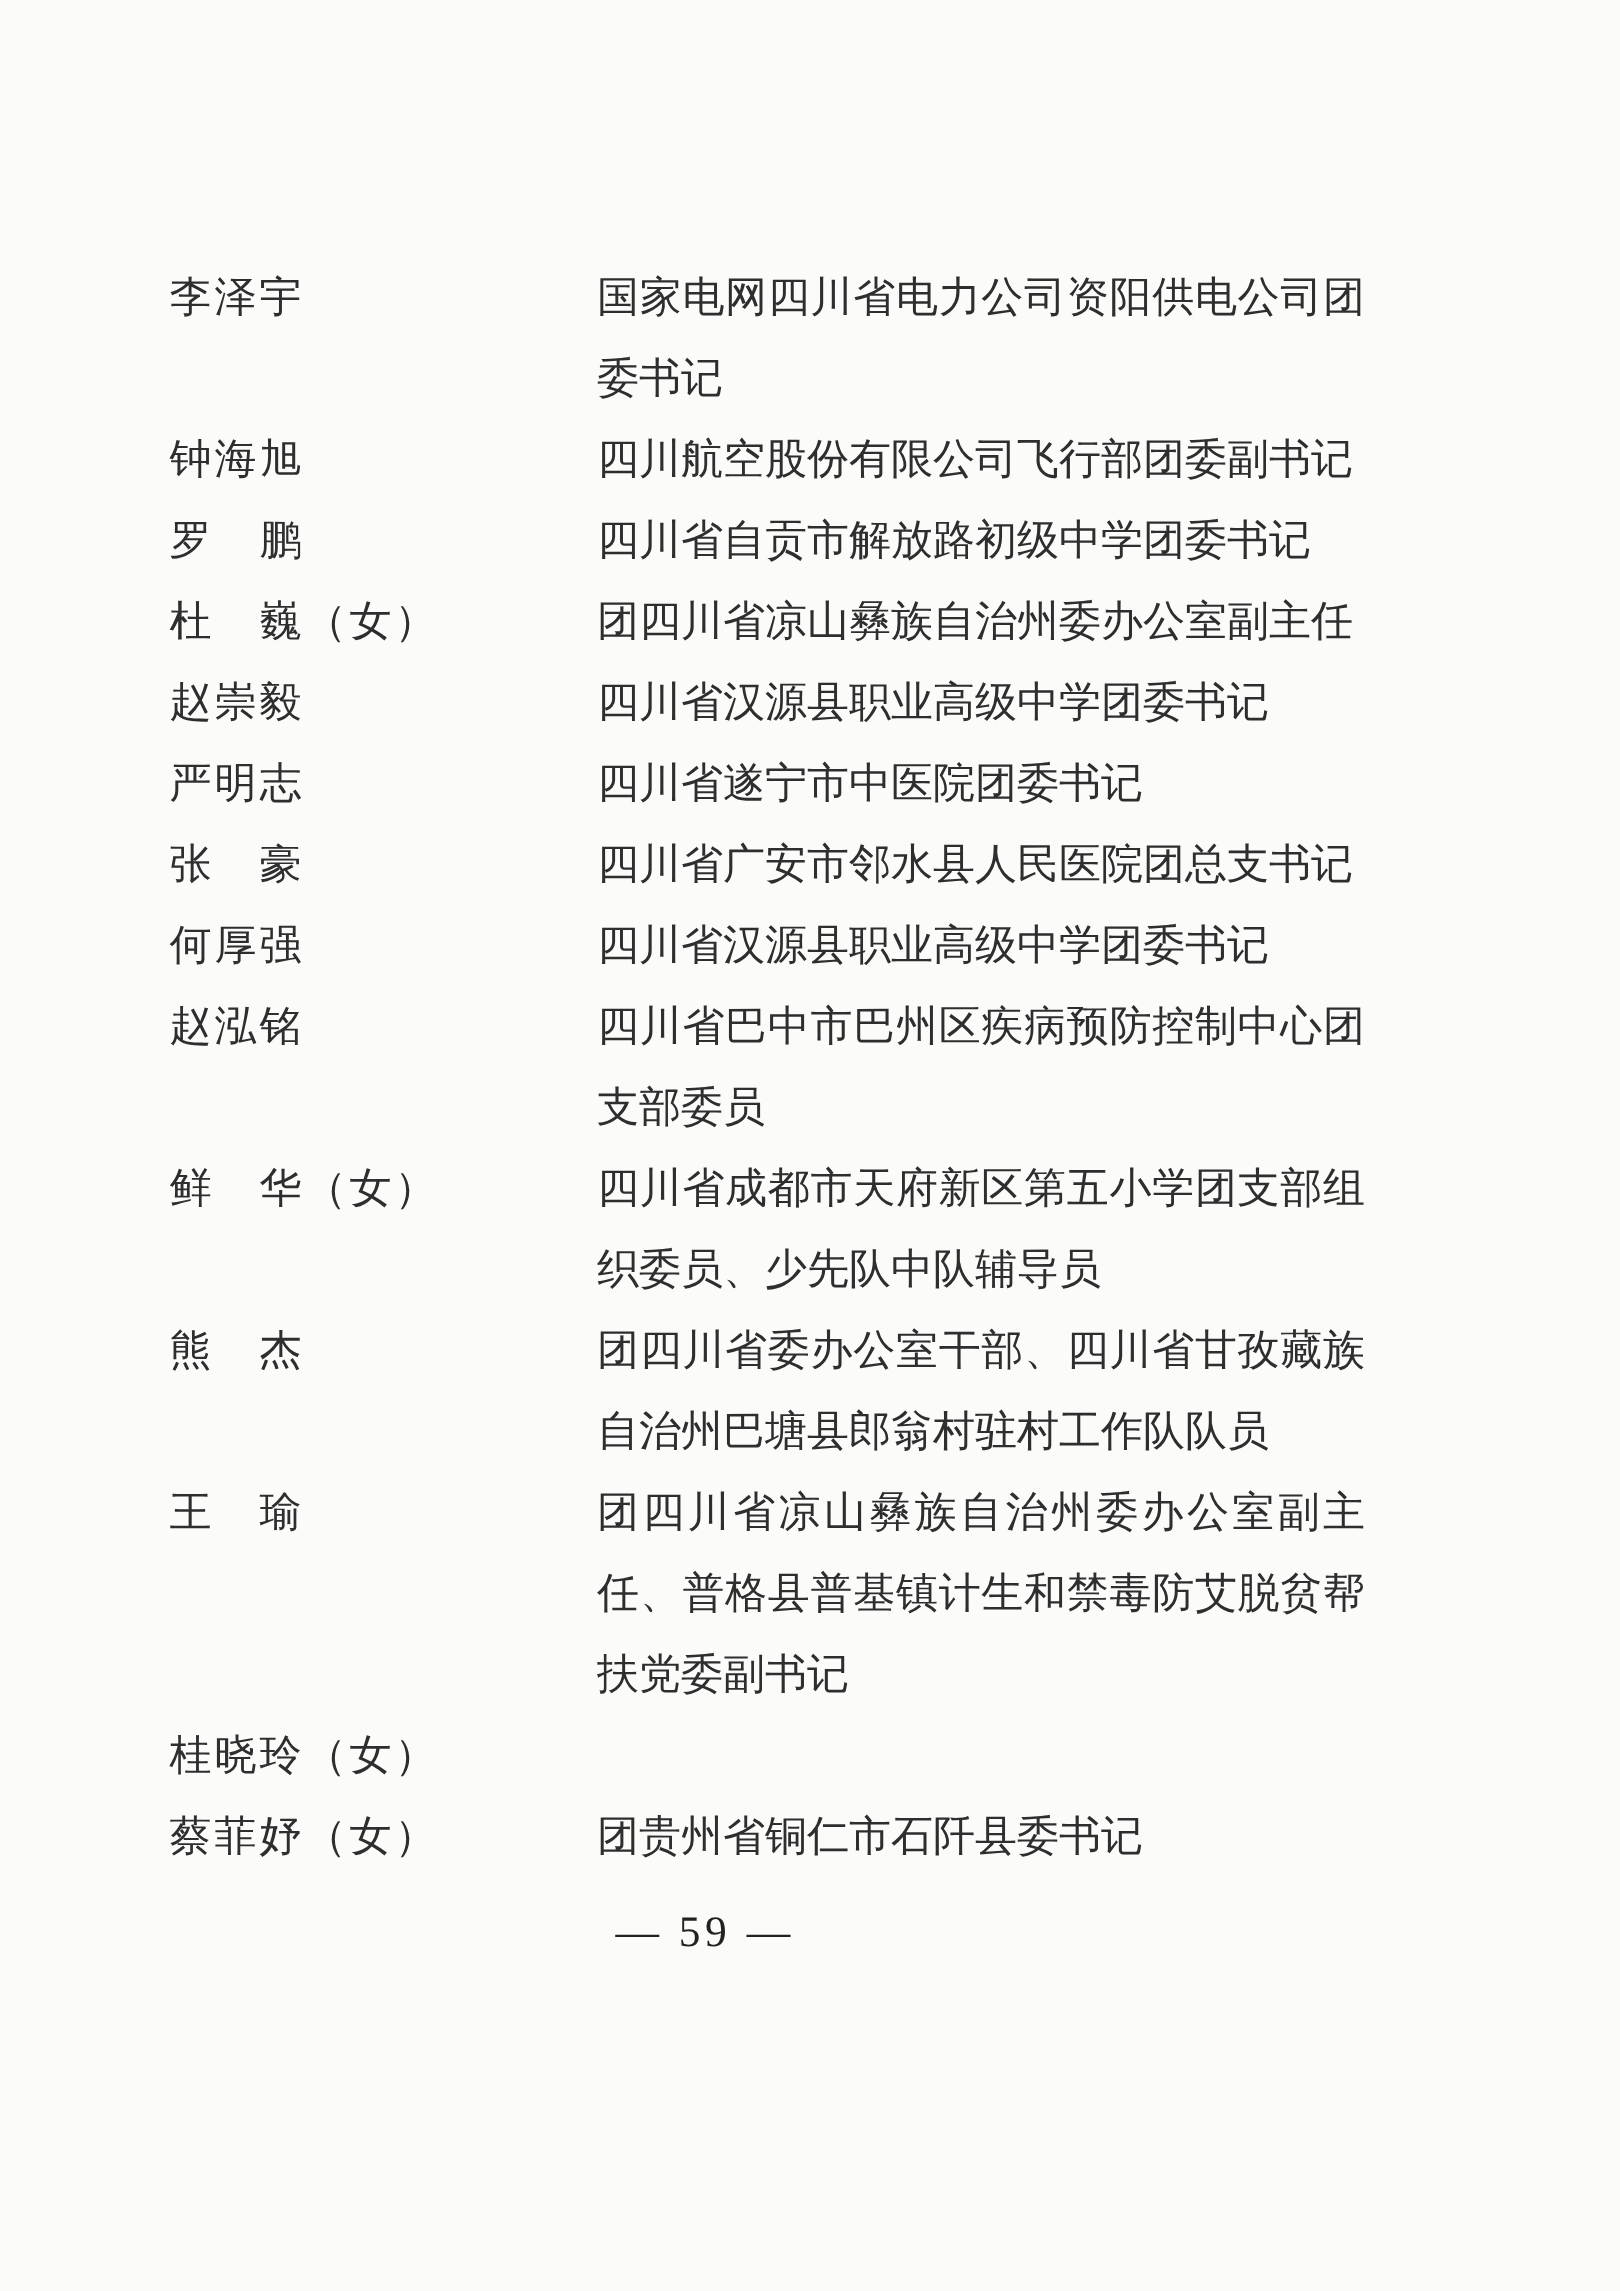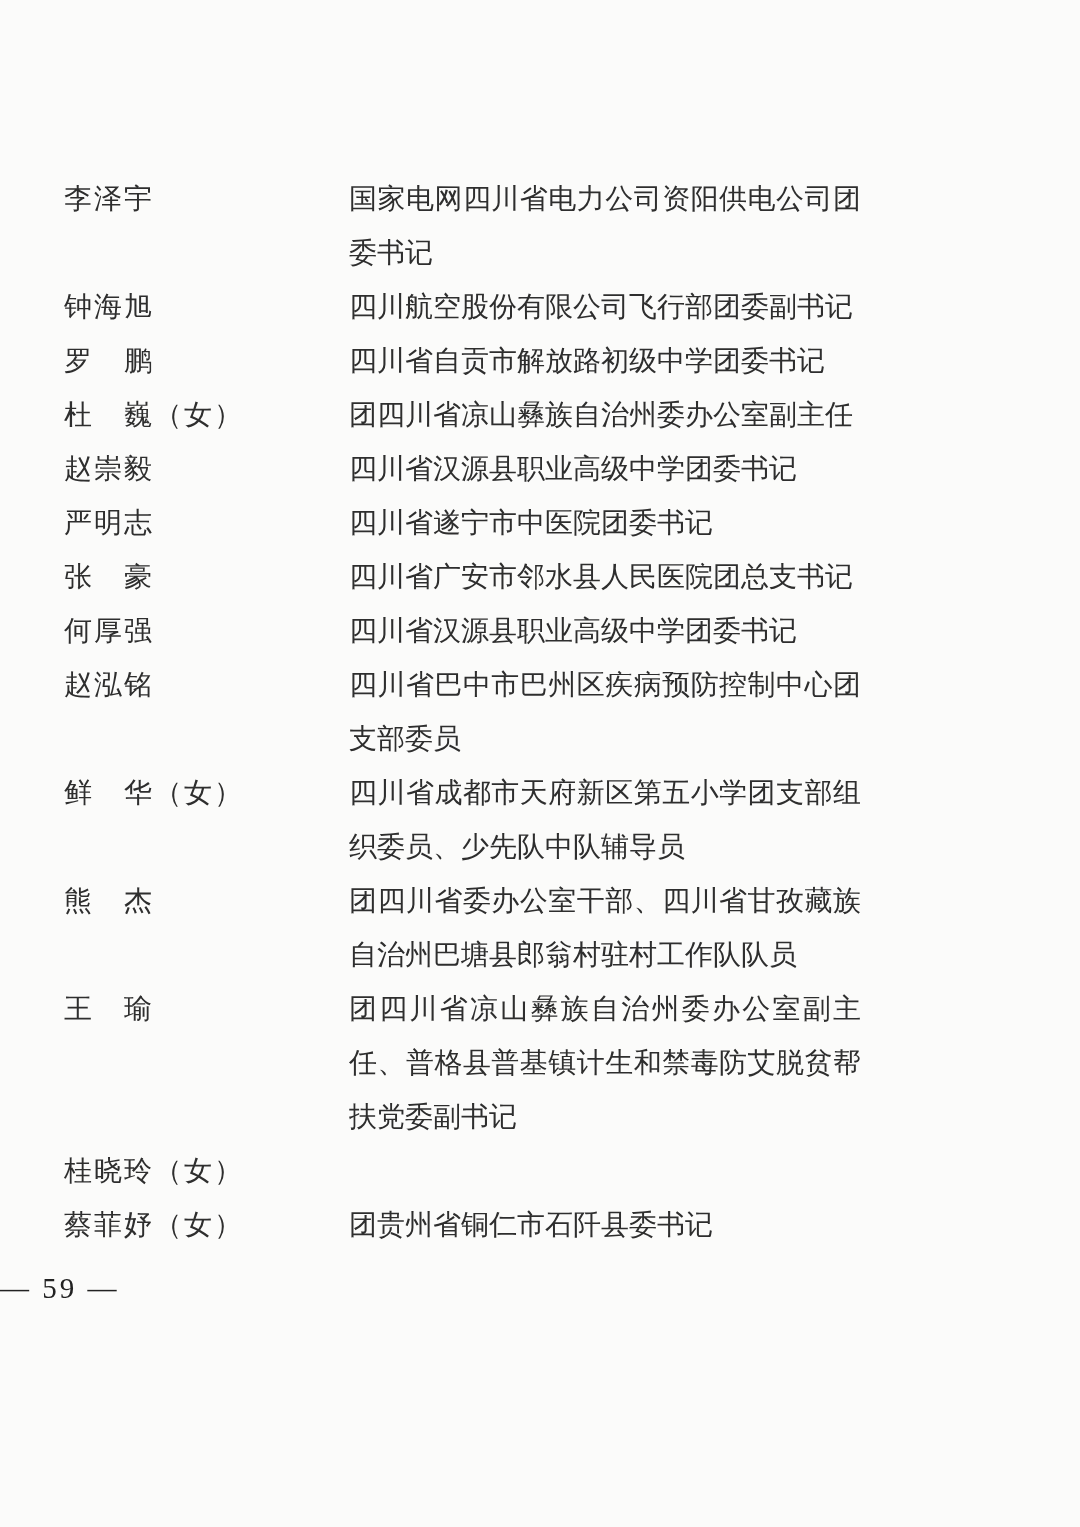--- a/index.html
+++ b/index.html
@@ -11,21 +11,21 @@
     position: relative;
     width: 1080px;
     height: 1527px;
     margin: 0 auto;
     background: #fbfbfa;
     font-family: "Liberation Serif", "DejaVu Serif", serif;
     color: #2e2e2e;
     overflow: hidden;
   }
   .content {
-    padding: 172px 140px 0 64px;
+    padding: 172px 140px 0 113px;
   }
   .row {
     display: flex;
     align-items: flex-start;
   }
   .name {
     width: 285px;
     flex: 0 0 285px;
     font-size: 28px;
     line-height: 54px;
@@ -38,21 +38,21 @@
     font-size: 28px;
     line-height: 54px;
     text-align: justify;
     text-justify: inter-ideograph;
     line-break: strict;
     word-break: normal;
   }
   .page-footer {
     margin-top: 18px;
     padding-right: 140px;
-    text-align: left;
+    text-align: center;
     font-size: 29px;
     line-height: 36px;
     letter-spacing: 3px;
     color: #222;
   }
 </style>
 </head>
 <body>
 
 <div class="page" style="background: rgb(251, 251, 250); color: rgb(46, 46, 46);">

